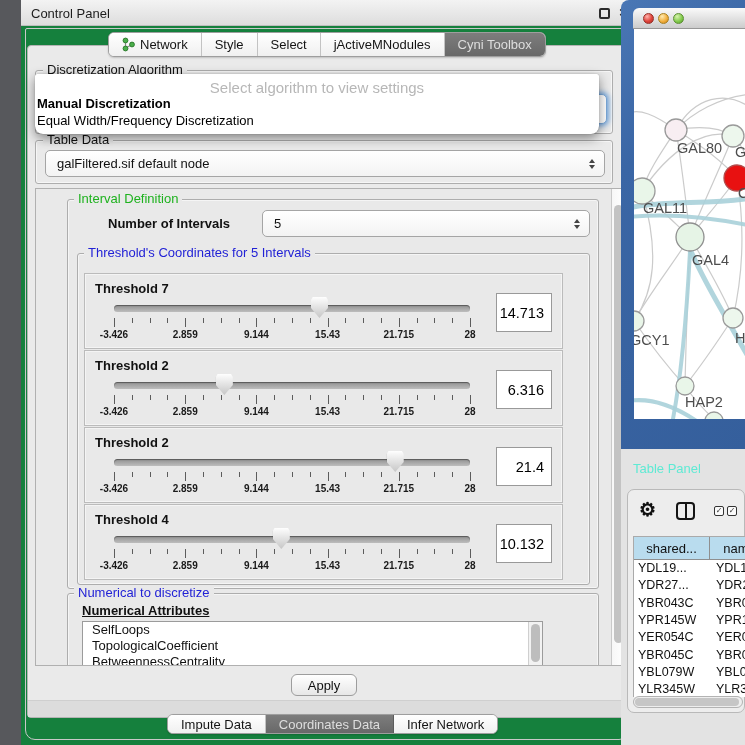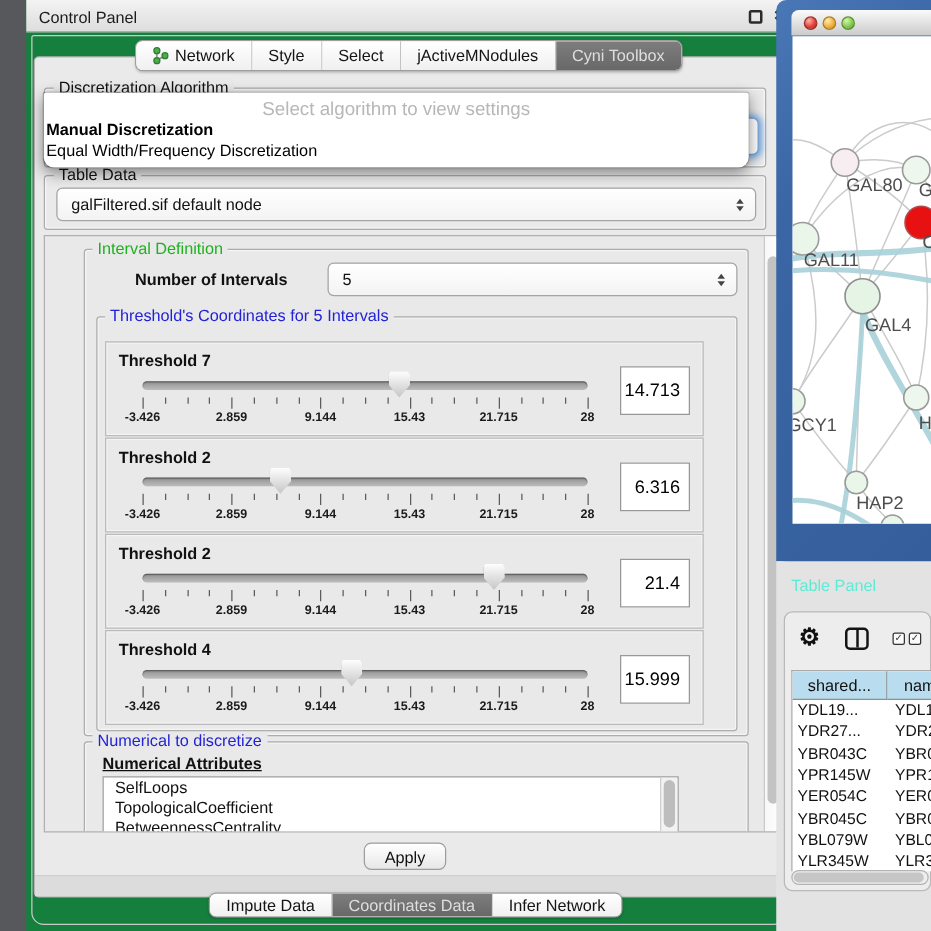--- a/index.html
+++ b/index.html
@@ -347,21 +347,21 @@
             <div class="tick" style="left: 331.6px;"></div>
             <div class="tick" style="left: 349.4px;"></div>
             <div class="tick" style="left: 367.2px;"></div>
             <div class="tick major" style="left: 385px;"></div>
             <div class="tick-label" style="left: 29px;">-3.426</div>
             <div class="tick-label" style="left: 100.2px;">2.859</div>
             <div class="tick-label" style="left: 171.4px;">9.144</div>
             <div class="tick-label" style="left: 242.6px;">15.43</div>
             <div class="tick-label" style="left: 313.8px;">21.715</div>
             <div class="tick-label" style="left: 385px;">28</div>
-            <div class="val-box">15.999</div>
+            <div class="val-box">10.132</div>
           </div>
         </div>
 
       <div class="group" style="left:31px; top:404px; width:532px; height:115px;"></div>
       <div class="group-label gl-blue" style="left:38px; top:397px;">Numerical to discretize</div>
       <div class="abs" style="left:46px; top:414px; font-size:13px; font-weight:bold; color:#111;text-decoration:underline;">Numerical Attributes</div>
       <div class="attr-list" id="attr-list">
         <div class="list-scroll">
             <div class="thumb-v2"></div>
           </div>

